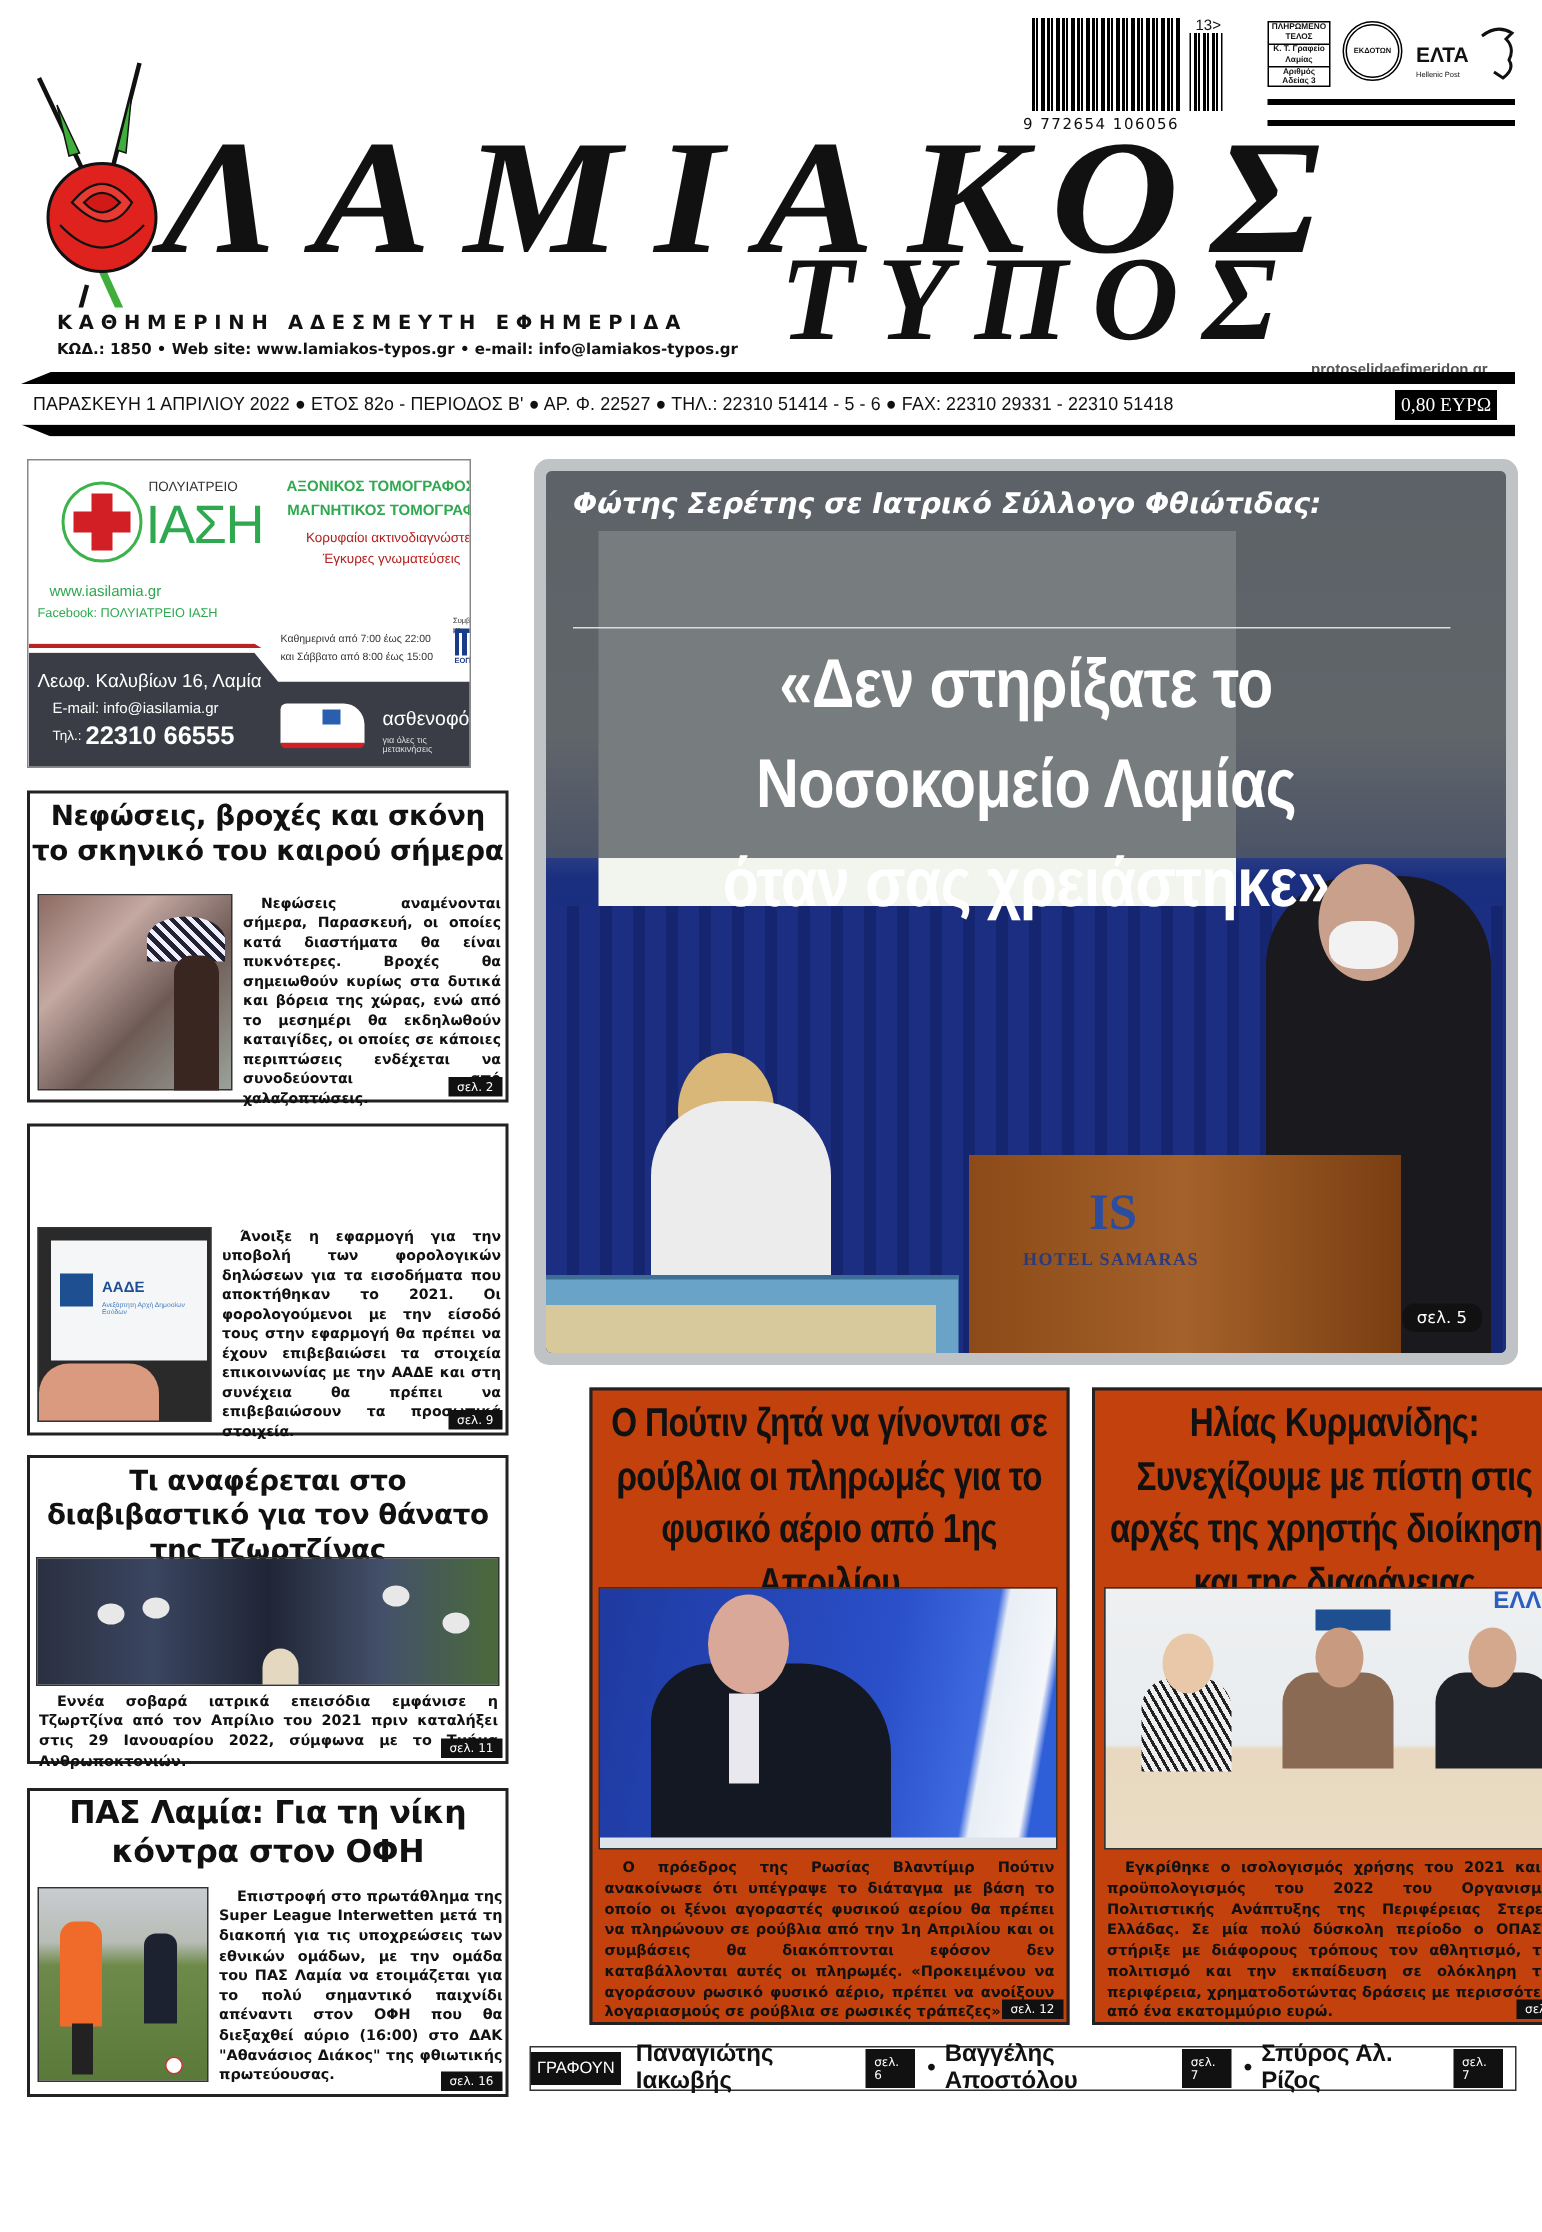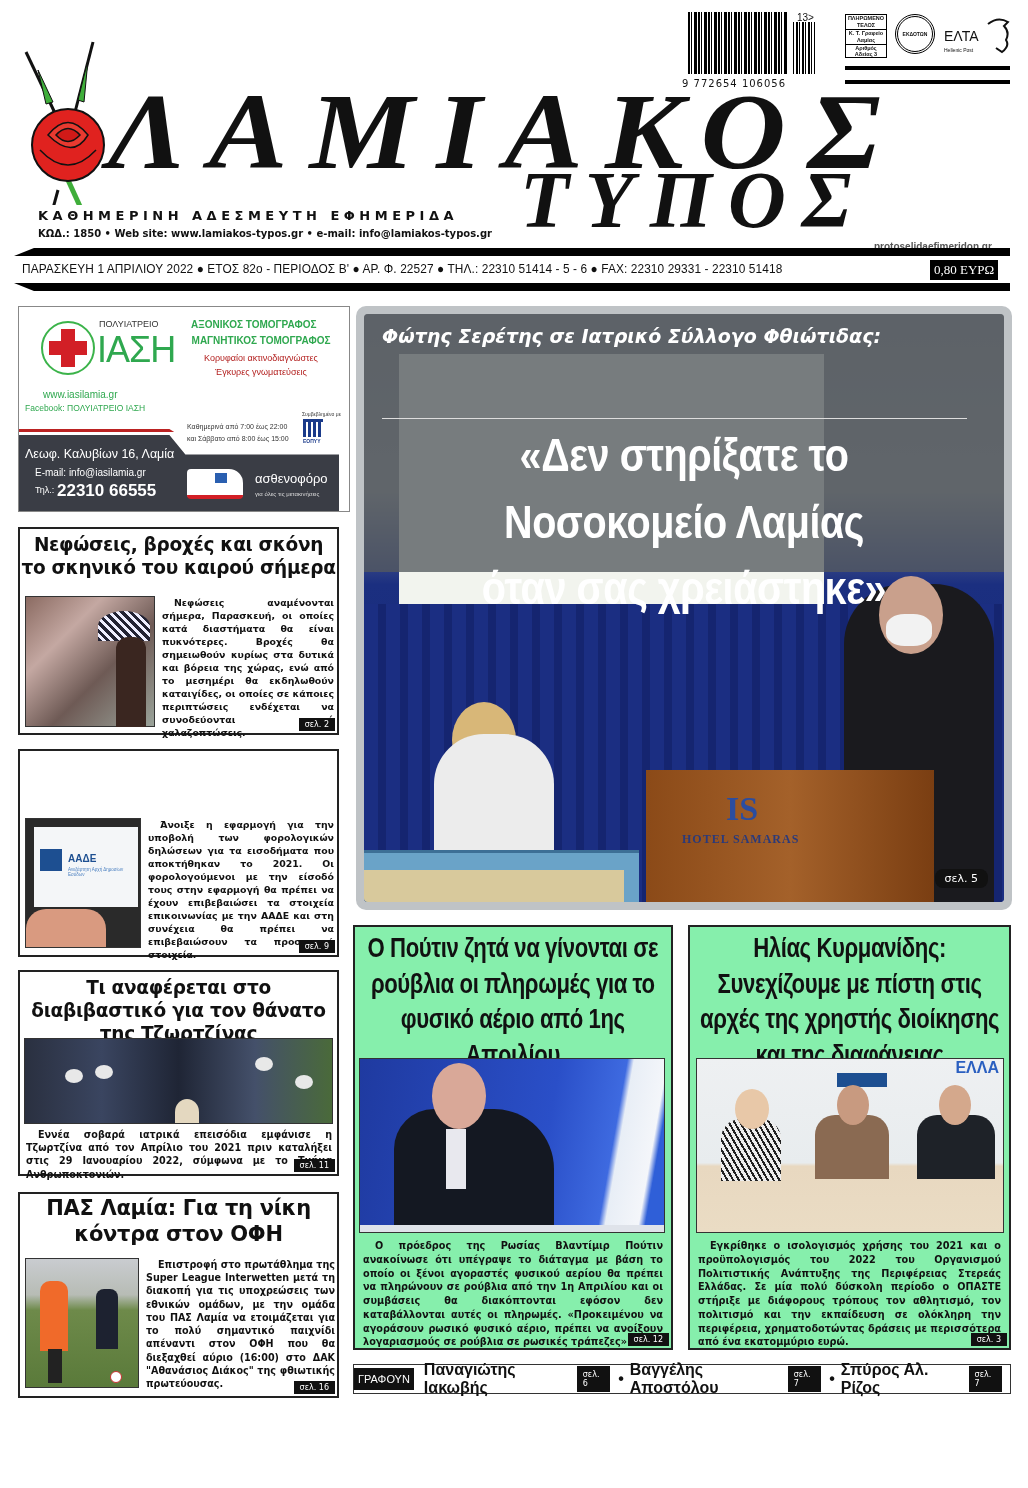--- a/index.html
+++ b/index.html
@@ -14,39 +14,39 @@
   .contact { left: 38px; top: 228px; font-family: "DejaVu Sans", sans-serif; font-weight: 700; font-size: 10px; }
   .barcode { left: 688px; top: 12px; width: 100px; height: 62px; background: repeating-linear-gradient(90deg, #000 0 2px, #fff 2px 3px, #000 3px 4px, #fff 4px 6px, #000 6px 9px, #fff 9px 10px); }
   .barcode2 { left: 793px; top: 22px; width: 22px; height: 52px; background: repeating-linear-gradient(90deg, #000 0 1px, #fff 1px 3px, #000 3px 5px, #fff 5px 6px); }
   .barcode-num { left: 680px; top: 78px; font-size: 10px; font-family: "DejaVu Sans", sans-serif; letter-spacing: 1px; background: #fff; padding: 0 2px; }
   .issue-num { left: 797px; top: 12px; font-size: 10px; }
   .postage { left: 845px; top: 14px; width: 42px; height: 44px; border: 1px solid #000; font-size: 5.5px; text-align: center; font-weight: 700; line-height: 1.25; }
   .postage div { border-bottom: 1px solid #000; }
   .postage div:last-child { border-bottom: none; }
   .stamp { left: 895px; top: 14px; width: 40px; height: 40px; border: 3px double #000; border-radius: 50%; font-size: 5px; display: flex; align-items: center; justify-content: center; font-weight: 700; }
   .elta { left: 942px; top: 16px; width: 70px; height: 42px; }
-  .elta-text { font-size: 14px; font-weight: 400; position: absolute; left: 2px; top: 12px; }
+  .elta-text { font-size: 14px; font-weight: 700; position: absolute; left: 2px; top: 12px; }
   .elta-small { font-size: 5px; position: absolute; left: 2px; top: 31px; }
   .hr-thick { height: 4px; background: #000; }
   .protosel { left: 872px; top: 241px; font-size: 10px; font-weight: 700; color: #555; background: #fff; padding-left: 2px; }
 
   
   .datebar-top { left: 14px; top: 248px; width: 996px; height: 8px; background: #000; clip-path: polygon(2% 0, 100% 0, 100% 100%, 0 100%); }
   .datebar { left: 22px; top: 258px; width: 990px; height: 22px; display: flex; align-items: center; font-family: "Liberation Sans", sans-serif; font-size: 12.5px; font-weight: 400; letter-spacing: 0.1px; transform: scaleX(0.95); transform-origin: left; white-space: nowrap; }
   .price { left: 930px; top: 260px; background: #000; color: #fff; font-family: "Liberation Serif", serif; font-size: 13px; padding: 2px 4px; }
   .datebar-bot { left: 14px; top: 283px; width: 996px; height: 8px; background: #000; clip-path: polygon(0 0, 100% 0, 100% 100%, 2% 100%); }
 
   
   .box { border: 2px solid #222; background: #fff; }
   .box-title { font-family: "DejaVu Sans", sans-serif; font-weight: 700; text-align: center; line-height: 1.25; letter-spacing: -0.3px; }
   .body-text { font-family: "DejaVu Sans", sans-serif; font-weight: 700; font-size: 9.4px; line-height: 1.38; text-align: justify; text-indent: 12px; }
   .page-ref { background: #111; color: #fff; font-size: 8px; padding: 2px 6px; font-family: "DejaVu Sans", sans-serif; }
 
   
-  .ad { left: 18px; top: 306px; width: 332px; height: 206px; border: 1px solid #888; overflow: hidden; background: #fff; }
+  .ad { left: 18px; top: 306px; width: 296px; height: 206px; border: 1px solid #888; overflow: hidden; background: #fff; }
   .ad-top { position: absolute; left: 0; top: 0; width: 320px; height: 120px; }
   .ad-bottom { position: absolute; left: 0; top: 128px; width: 320px; height: 78px; background: #3a3d45; clip-path: polygon(0 0, 47% 0, 52% 25%, 100% 25%, 100% 100%, 0 100%); }
   .ad-redline { position: absolute; left: 0; top: 122px; width: 320px; height: 40px; border-top: 3px solid #b22; clip-path: polygon(0 0, 47% 0, 52% 25%, 100% 25%, 100% 100%, 0 100%); }
   .cross { position: absolute; left: 22px; top: 14px; width: 54px; height: 54px; border: 2px solid #3bb34a; border-radius: 50%; }
   .cross::before { content: ""; position: absolute; left: 18px; top: 6px; width: 14px; height: 38px; background: #d21f26; }
   .cross::after { content: ""; position: absolute; left: 6px; top: 18px; width: 38px; height: 14px; background: #d21f26; }
 
   
   .lead { left: 356px; top: 306px; width: 656px; height: 604px; border-radius: 10px; background: #bfc3c6; padding: 8px; }
   .lead-photo { position: absolute; left: 8px; top: 8px; width: 640px; height: 588px; background: linear-gradient(180deg, #7b8088 0%, #8a8f92 30%, #1b2f80 46%, #17297a 75%, #1a2a6a 100%); overflow: hidden; border-radius: 4px; }
@@ -61,21 +61,21 @@
   .man { position: absolute; left: 480px; top: 270px; width: 150px; height: 318px; background: #1a1a1e; border-radius: 60px 60px 0 0; }
   .man-head { position: absolute; left: 515px; top: 262px; width: 64px; height: 78px; background: #c9a08c; border-radius: 50%; }
   .mask { position: absolute; left: 522px; top: 300px; width: 46px; height: 32px; background: #f2f2f2; border-radius: 40%; }
   .woman { position: absolute; left: 70px; top: 420px; width: 120px; height: 168px; background: #ececec; border-radius: 50px 50px 0 0; }
   .woman-head { position: absolute; left: 88px; top: 388px; width: 64px; height: 76px; background: #d8b778; border-radius: 50%; }
   .table { position: absolute; left: 0; top: 536px; width: 275px; height: 52px; background: #6aa3c8; border-top: 3px solid #3d6f96; }
   .table-skirt { position: absolute; left: 0; top: 556px; width: 260px; height: 32px; background: #d8c99c; }
   .lead-ref { position: absolute; right: 16px; bottom: 14px; background: #111; color: #fff; font-size: 11px; padding: 3px 10px; border-radius: 8px; font-family: "DejaVu Sans", sans-serif; }
 
   
-  .story { border: 2px solid #222; background: #86efac; }
+  .story { border: 2px solid #222; background: #c2410c; margin-left: 40px; }
   .story-title { font-family: "Liberation Sans", sans-serif; font-weight: 700; font-size: 27px; text-align: center; line-height: 1.32; transform: scaleX(0.82); transform-origin: center top; width: 122%; margin-left: -11%; letter-spacing: -0.5px; }
   .story-body { font-family: "DejaVu Sans", sans-serif; font-weight: 700; font-size: 9.7px; line-height: 1.42; text-align: justify; text-indent: 12px; padding: 0 8px; }
 
   .writers { left: 353px; top: 1364px; width: 658px; height: 30px; border: 1px solid #333; display: flex; align-items: center; font-family: "Liberation Sans", sans-serif; font-weight: 700; font-size: 16px; }
   .writers .label { background: #111; color: #fff; font-size: 11px; padding: 5px 4px; margin-right: 10px; font-weight: 400; }
   .writers .sref { background: #111; color: #fff; font-size: 8px; padding: 4px 6px; margin: 0 8px 0 12px; font-weight: 400; font-family: "DejaVu Sans", sans-serif; }
   .writers .dot { margin-right: 6px; }
 </style>
 </head>
 <body>
@@ -126,21 +126,21 @@
 <div class="abs datebar-top"></div>
 <div class="abs datebar">ΠΑΡΑΣΚΕΥΗ 1 ΑΠΡΙΛΙΟΥ 2022 ● ΕΤΟΣ 82ο - ΠΕΡΙΟΔΟΣ Β' ● ΑΡ. Φ. 22527 ● ΤΗΛ.: 22310 51414 - 5 - 6 ● FAX: 22310 29331 - 22310 51418</div>
 <div class="abs price">0,80 ΕΥΡΩ</div>
 <div class="abs datebar-bot"></div>
 
 <div class="abs ad">
   <div class="ad-top">
     <div class="cross"></div>
     <div class="abs" style="left:80px;top:12px;font-size:9px;color:#333;">ΠΟΛΥΙΑΤΡΕΙΟ</div>
     <div class="abs" style="left:78px;top:22px;font-size:36px;color:#2fa84f;letter-spacing:-1px;">ΙΑΣΗ</div>
-    <div class="abs" style="left:24px;top:82px;font-size:10px;color:#2fa84f;">www.iasilamia.gr</div>
+    <div class="abs" style="left:14px;top:82px;font-size:10px;color:#2fa84f;">www.iasilamia.gr</div>
     <div class="abs" style="left:6px;top:96px;font-size:8.5px;color:#2fa84f;">Facebook: ΠΟΛΥΙΑΤΡΕΙΟ ΙΑΣΗ</div>
     <div class="abs" style="left:172px;top:12px;width:140px;text-align:left;font-size:10px;color:#2fa84f;font-weight:700;">ΑΞΟΝΙΚΟΣ ΤΟΜΟΓΡΑΦΟΣ</div>
     <div class="abs" style="left:168px;top:28px;width:148px;text-align:center;font-size:10px;color:#2fa84f;font-weight:700;">ΜΑΓΝΗΤΙΚΟΣ ΤΟΜΟΓΡΑΦΟΣ</div>
     <div class="abs" style="left:168px;top:46px;width:148px;text-align:center;font-size:9px;color:#b3201f;">Κορυφαίοι ακτινοδιαγνώστες</div>
     <div class="abs" style="left:168px;top:60px;width:148px;text-align:center;font-size:9px;color:#b3201f;">Έγκυρες γνωματεύσεις</div>
     <div class="abs" style="left:168px;top:116px;font-size:7px;color:#333;">Καθημερινά από 7:00 έως 22:00</div>
     <div class="abs" style="left:168px;top:128px;font-size:7px;color:#333;">και Σάββατο από 8:00 έως 15:00</div>
   </div>
   <div class="abs" style="left:283px;top:104px;font-size:5px;color:#333;">Συμβεβλημένο με</div>
   <div class="abs" style="left:284px;top:112px;width:20px;height:18px;border-top:3px solid #1a3a8a;background:repeating-linear-gradient(90deg,#1a3a8a 0 3px,#fff 3px 5px);"></div>

